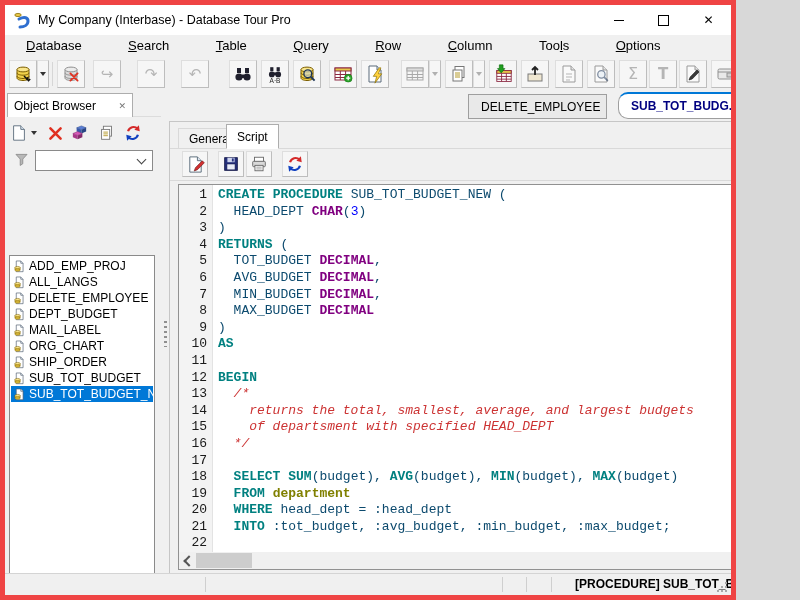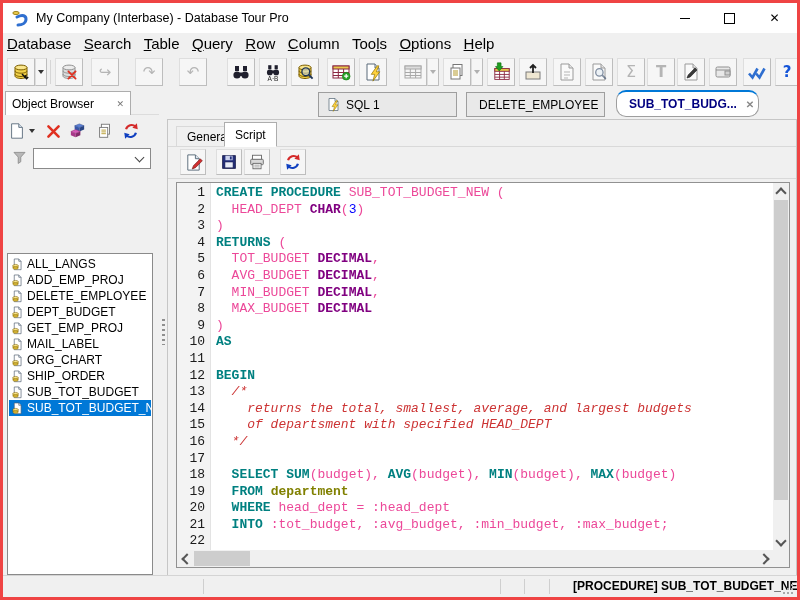--- a/index.html
+++ b/index.html
@@ -1,29 +1,29 @@
 <!DOCTYPE html>
 <html style="--selection: #0078d7; --tab_accent: #0078d7; --selected_tab_text: #000080; --keyword: #008080; --datatype: #800080; --comment: #cc3333; --number: #0000ff; --tablename: #808000;"><head>
 <meta charset="utf-8">
 <style>
   html,body{margin:0;padding:0;background:#d8d8d8;}
-  #app{position:relative;width:800px;height:600px;box-sizing:border-box;border:3px solid #ef4444;
+  #app{position:relative;width:736px;height:600px;box-sizing:border-box;border:5px solid #ef4444;
        background:#f0f0f0;font-family:"Liberation Sans",sans-serif;color:#000;overflow:hidden;}
   
   #titlebar{position:absolute;left:0;top:0;width:100%;height:30px;background:#fff;display:flex;align-items:center;}
   #titlebar .t-ico{margin-left:8px;flex:0 0 auto;}
   #titlebar .t-title{margin-left:7px;font-size:12.5px;white-space:nowrap;}
   #titlebar .t-controls{margin-left:auto;display:flex;height:30px;}
   .wc{width:45px;height:30px;display:flex;align-items:center;justify-content:center;}
   .wc-min{width:10px;height:1px;background:#000;display:block;}
   .wc-max{width:9px;height:9px;border:1px solid #000;display:block;}
   .wc-close{font-size:12px;line-height:1;}
   
   #menubar{position:absolute;left:0;top:30px;width:100%;height:22px;background:#f0f0f0;}
-  .mi{display:inline-block;padding:0 4px;font-size:15px;line-height:22px;white-space:nowrap;}
+  .mi{display:inline-block;padding:0 21px;font-size:13px;line-height:22px;white-space:nowrap;}
   .mi .u{text-decoration:underline;}
   
   #toolbar{position:absolute;left:0;top:52px;width:100%;height:34px;background:#f0f0f0;border-bottom:1px solid #e3e3e3;}
   .tbtn{position:absolute;top:3px;width:28px;height:28px;box-sizing:border-box;background:#f6f6f6;
         border:1px solid #dedede;border-right-color:#bdbdbd;border-bottom-color:#bdbdbd;
         display:flex;align-items:center;justify-content:center;}
   .tbtn.ddseg{width:12px;}
   .tsep{position:absolute;top:5px;width:1px;height:24px;background:#d6d6d6;}
   .g{font-family:"DejaVu Sans",sans-serif;font-size:15px;color:#4a4a4a;line-height:1;}
   .g.dis{color:#b5b5b5;}
@@ -79,21 +79,21 @@
           padding-top:2px;font:13px/16.6px "Liberation Mono","DejaVu Sans Mono",monospace;color:#1a1a1a;text-align:right;overflow:hidden;}
   #gutter .ln{height:16.6px;padding-right:5px;}
   #code-lines{position:absolute;left:34px;top:0;right:16px;bottom:17px;padding:2px 0 0 5px;
           font:13px/16.6px "Liberation Mono","DejaVu Sans Mono",monospace;white-space:pre;overflow:hidden;}
   .cl{height:16.6px;}
   .tok-k{color:var(--keyword,#008080);font-weight:bold;}
   .tok-t{color:var(--datatype,#800080);font-weight:bold;}
   .tok-n{color:var(--number,#0000ff);}
   .tok-c{color:var(--comment,#cc3333);font-style:italic;}
   .tok-tb{color:var(--tablename,#808000);font-weight:bold;}
-  .tok-p{color:#ec4899;}
+  .tok-p{color:#0c4a6e;}
   
   #vscroll{position:absolute;right:0;top:0;width:16px;bottom:17px;background:#f0f0f0;}
   #vscroll .thumb{position:absolute;left:1px;right:1px;top:17px;height:300px;background:#cdcdcd;}
   #hscroll{position:absolute;left:0;right:16px;bottom:0;height:17px;background:#f0f0f0;}
   #hscroll .thumb{position:absolute;top:1px;bottom:1px;left:17px;width:56px;background:#cdcdcd;}
   #sb-corner{position:absolute;right:0;bottom:0;width:16px;height:17px;background:#f0f0f0;}
   .sb-arrow{position:absolute;width:16px;height:16px;display:flex;align-items:center;justify-content:center;}
   .chev{width:6px;height:6px;border-left:2px solid #555;border-top:2px solid #555;}
   .chev.up{transform:rotate(45deg);margin-top:3px;}
   .chev.down{transform:rotate(225deg);margin-bottom:3px;}
@@ -421,45 +421,39 @@
         </svg>
       <div id="ob-combo">
         <input value="" style="">
         <span class="chev-sm"></span>
       </div>
       <ul id="proc-list">
           <li class="pl-item">
     <svg class="pl-ico" width="13" height="13">
               <use href="#i-proc"></use>
             </svg>
+    <span class="pl-label">ADD_EMP_PROJ</span>
+  </li>
+          <li class="pl-item">
+    <svg class="pl-ico" width="13" height="13">
+              <use href="#i-proc"></use>
+            </svg>
     <span class="pl-label">ALL_LANGS</span>
   </li>
           <li class="pl-item">
     <svg class="pl-ico" width="13" height="13">
               <use href="#i-proc"></use>
             </svg>
-    <span class="pl-label">ADD_EMP_PROJ</span>
-  </li>
-          <li class="pl-item">
-    <svg class="pl-ico" width="13" height="13">
-              <use href="#i-proc"></use>
-            </svg>
     <span class="pl-label">DELETE_EMPLOYEE</span>
   </li>
           <li class="pl-item">
     <svg class="pl-ico" width="13" height="13">
               <use href="#i-proc"></use>
             </svg>
     <span class="pl-label">DEPT_BUDGET</span>
-  </li>
-          <li class="pl-item">
-    <svg class="pl-ico" width="13" height="13">
-              <use href="#i-proc"></use>
-            </svg>
-    <span class="pl-label">GET_EMP_PROJ</span>
   </li>
           <li class="pl-item">
     <svg class="pl-ico" width="13" height="13">
               <use href="#i-proc"></use>
             </svg>
     <span class="pl-label">MAIL_LABEL</span>
   </li>
           <li class="pl-item">
     <svg class="pl-ico" width="13" height="13">
               <use href="#i-proc"></use>
@@ -485,27 +479,20 @@
     <span class="pl-label">SUB_TOT_BUDGET_NEW</span>
   </li>
         </ul>
     </div>
 
     <div id="splitter">
       <div class="sp-dots"></div>
     </div>
 
     <div id="right-panel">
-      <div class="dtab" style="left:151px;width:139px">
-        <svg width="15" height="15">
-            <use href="#i-doc"></use>
-            <use href="#i-bolt" transform="translate(3,3) scale(0.8)"></use>
-          </svg>
-        <span>SQL 1</span>
-      </div>
       <div class="dtab" style="left:299px;width:139px">
         <svg width="15" height="15">
             <use href="#i-proc"></use>
           </svg>
         <span>DELETE_EMPLOYEE</span>
       </div>
       <div class="dtab sel" style="left:449px;width:143px">
         <svg width="15" height="15">
             <use href="#i-proc"></use>
           </svg>

